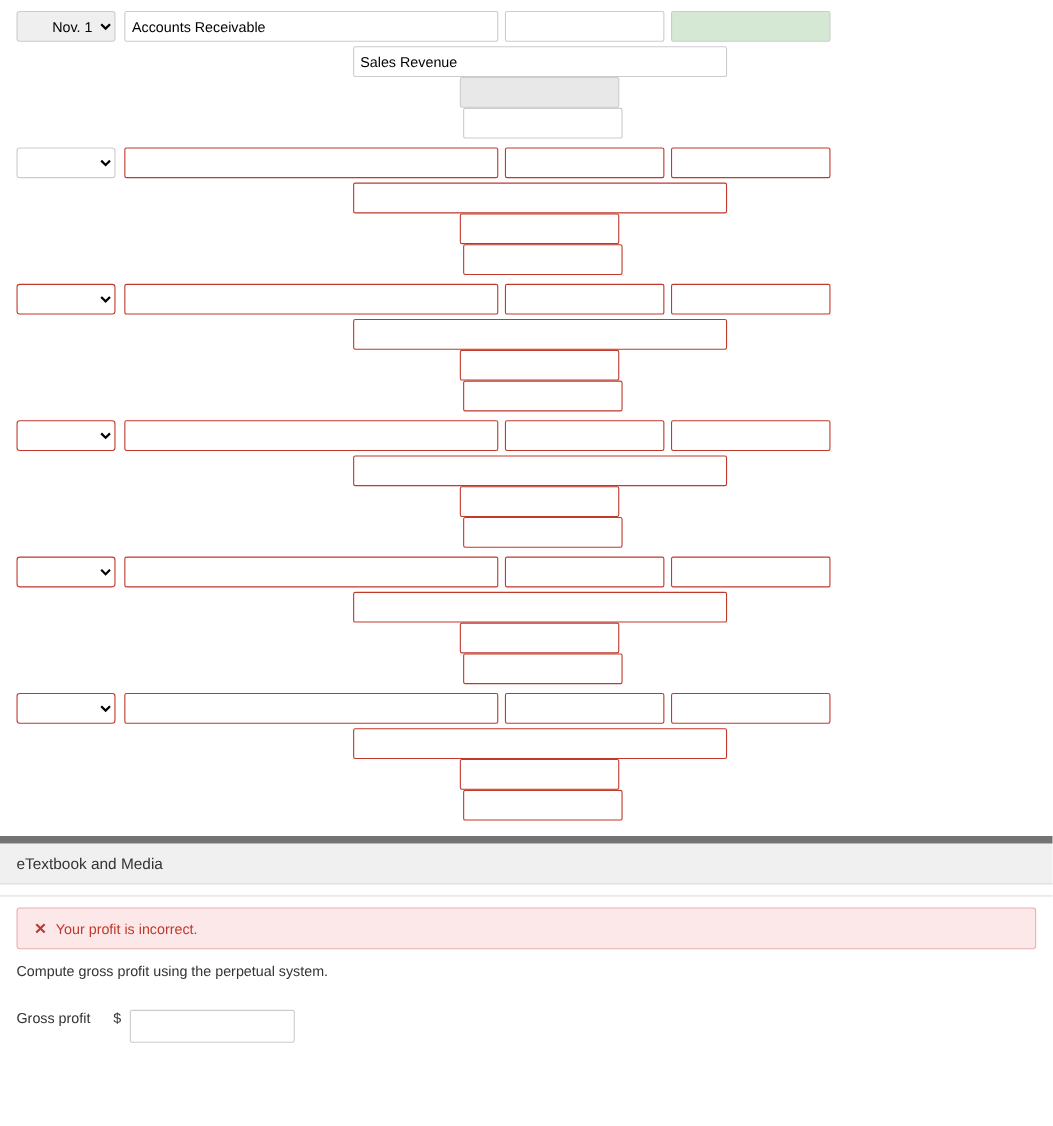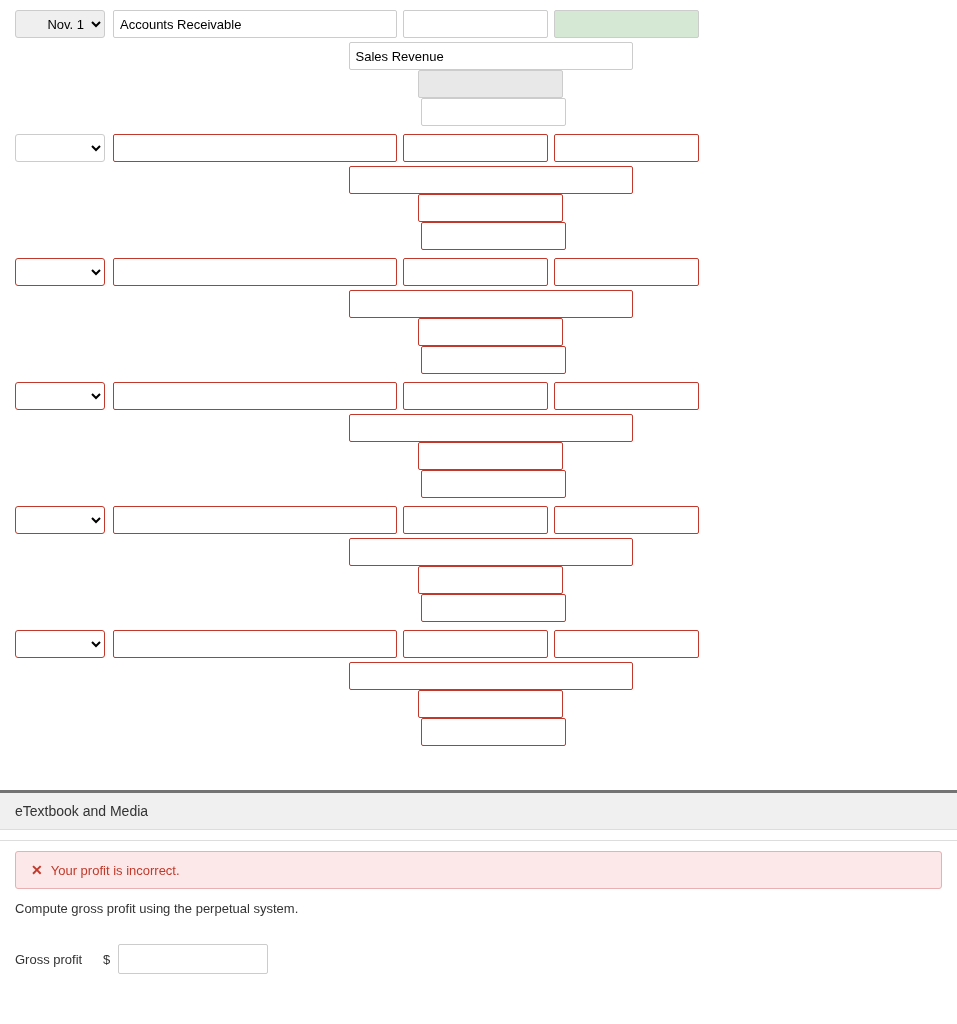--- a/index.html
+++ b/index.html
@@ -30,21 +30,21 @@
       border: 1px solid #ccc;
       border-radius: 3px;
       font-size: 13px;
       padding: 2px 4px;
       margin-right: 8px;
       flex-shrink: 0;
       text-align: right;
     }
 
     .account-input {
-      width: 284px;
+      width: 340px;
       height: 28px;
       border: 1px solid #c0392b;
       border-radius: 2px;
       font-size: 13px;
       padding: 2px 6px;
       margin-right: 6px;
     }
 
     .account-input.no-border-red {
       border: 1px solid #ccc;
@@ -86,22 +86,21 @@
       flex-direction: column;
     }
 
     .spacer-col {
       width: 90px;
       margin-right: 8px;
       flex-shrink: 0;
     }
 
     .bottom-sections {
-      margin-top: 30px;
-      border-top: 3px solid #737373;
+      border-top: 7px solid #737373;
     }
 
     .section-bar {
       background-color: #f0f0f0;
       padding: 10px 15px;
       font-size: 14px;
       border-bottom: 1px solid #ddd;
       cursor: pointer;
     }
 
@@ -130,21 +129,20 @@
     }
 
     .instructions-text {
       font-size: 13px;
       margin-bottom: 28px;
       color: #333;
     }
 
     .gross-profit-row {
       display: flex;
-      align-items: center;
       gap: 8px;
     }
 
     .gross-profit-label {
       font-size: 13px;
       width: 80px;
     }
 
     .dollar-sign {
       font-size: 13px;

